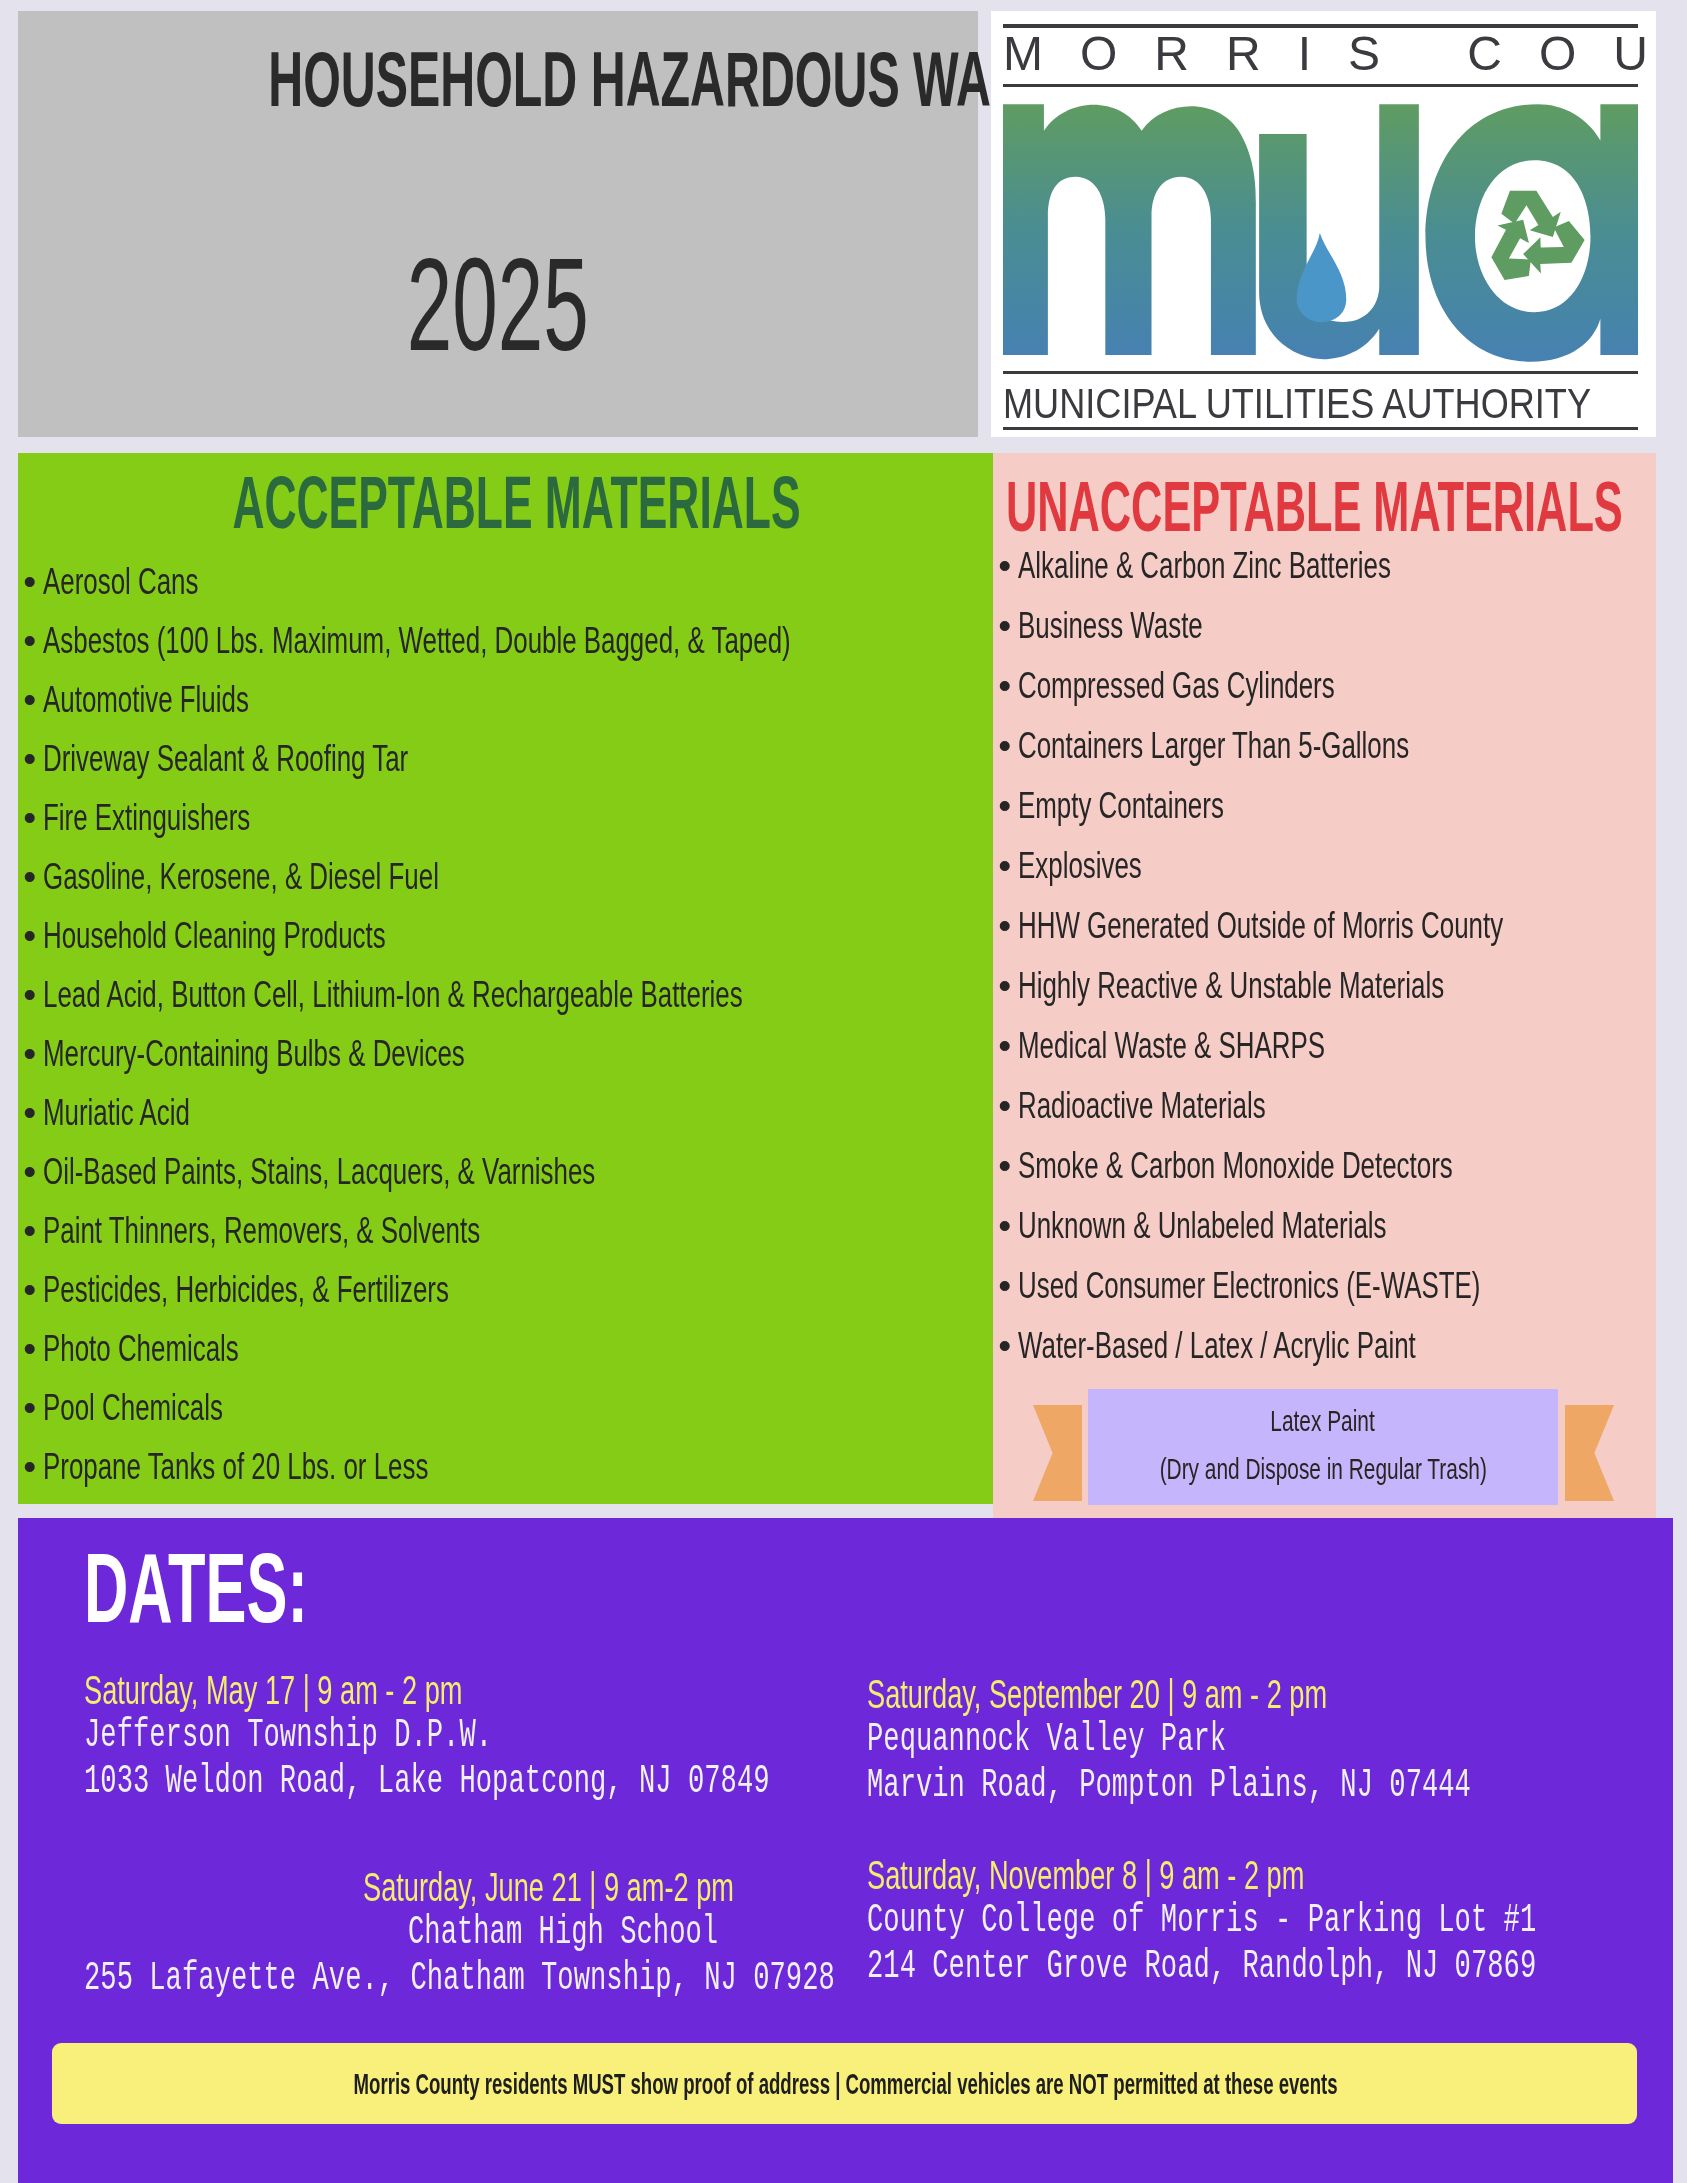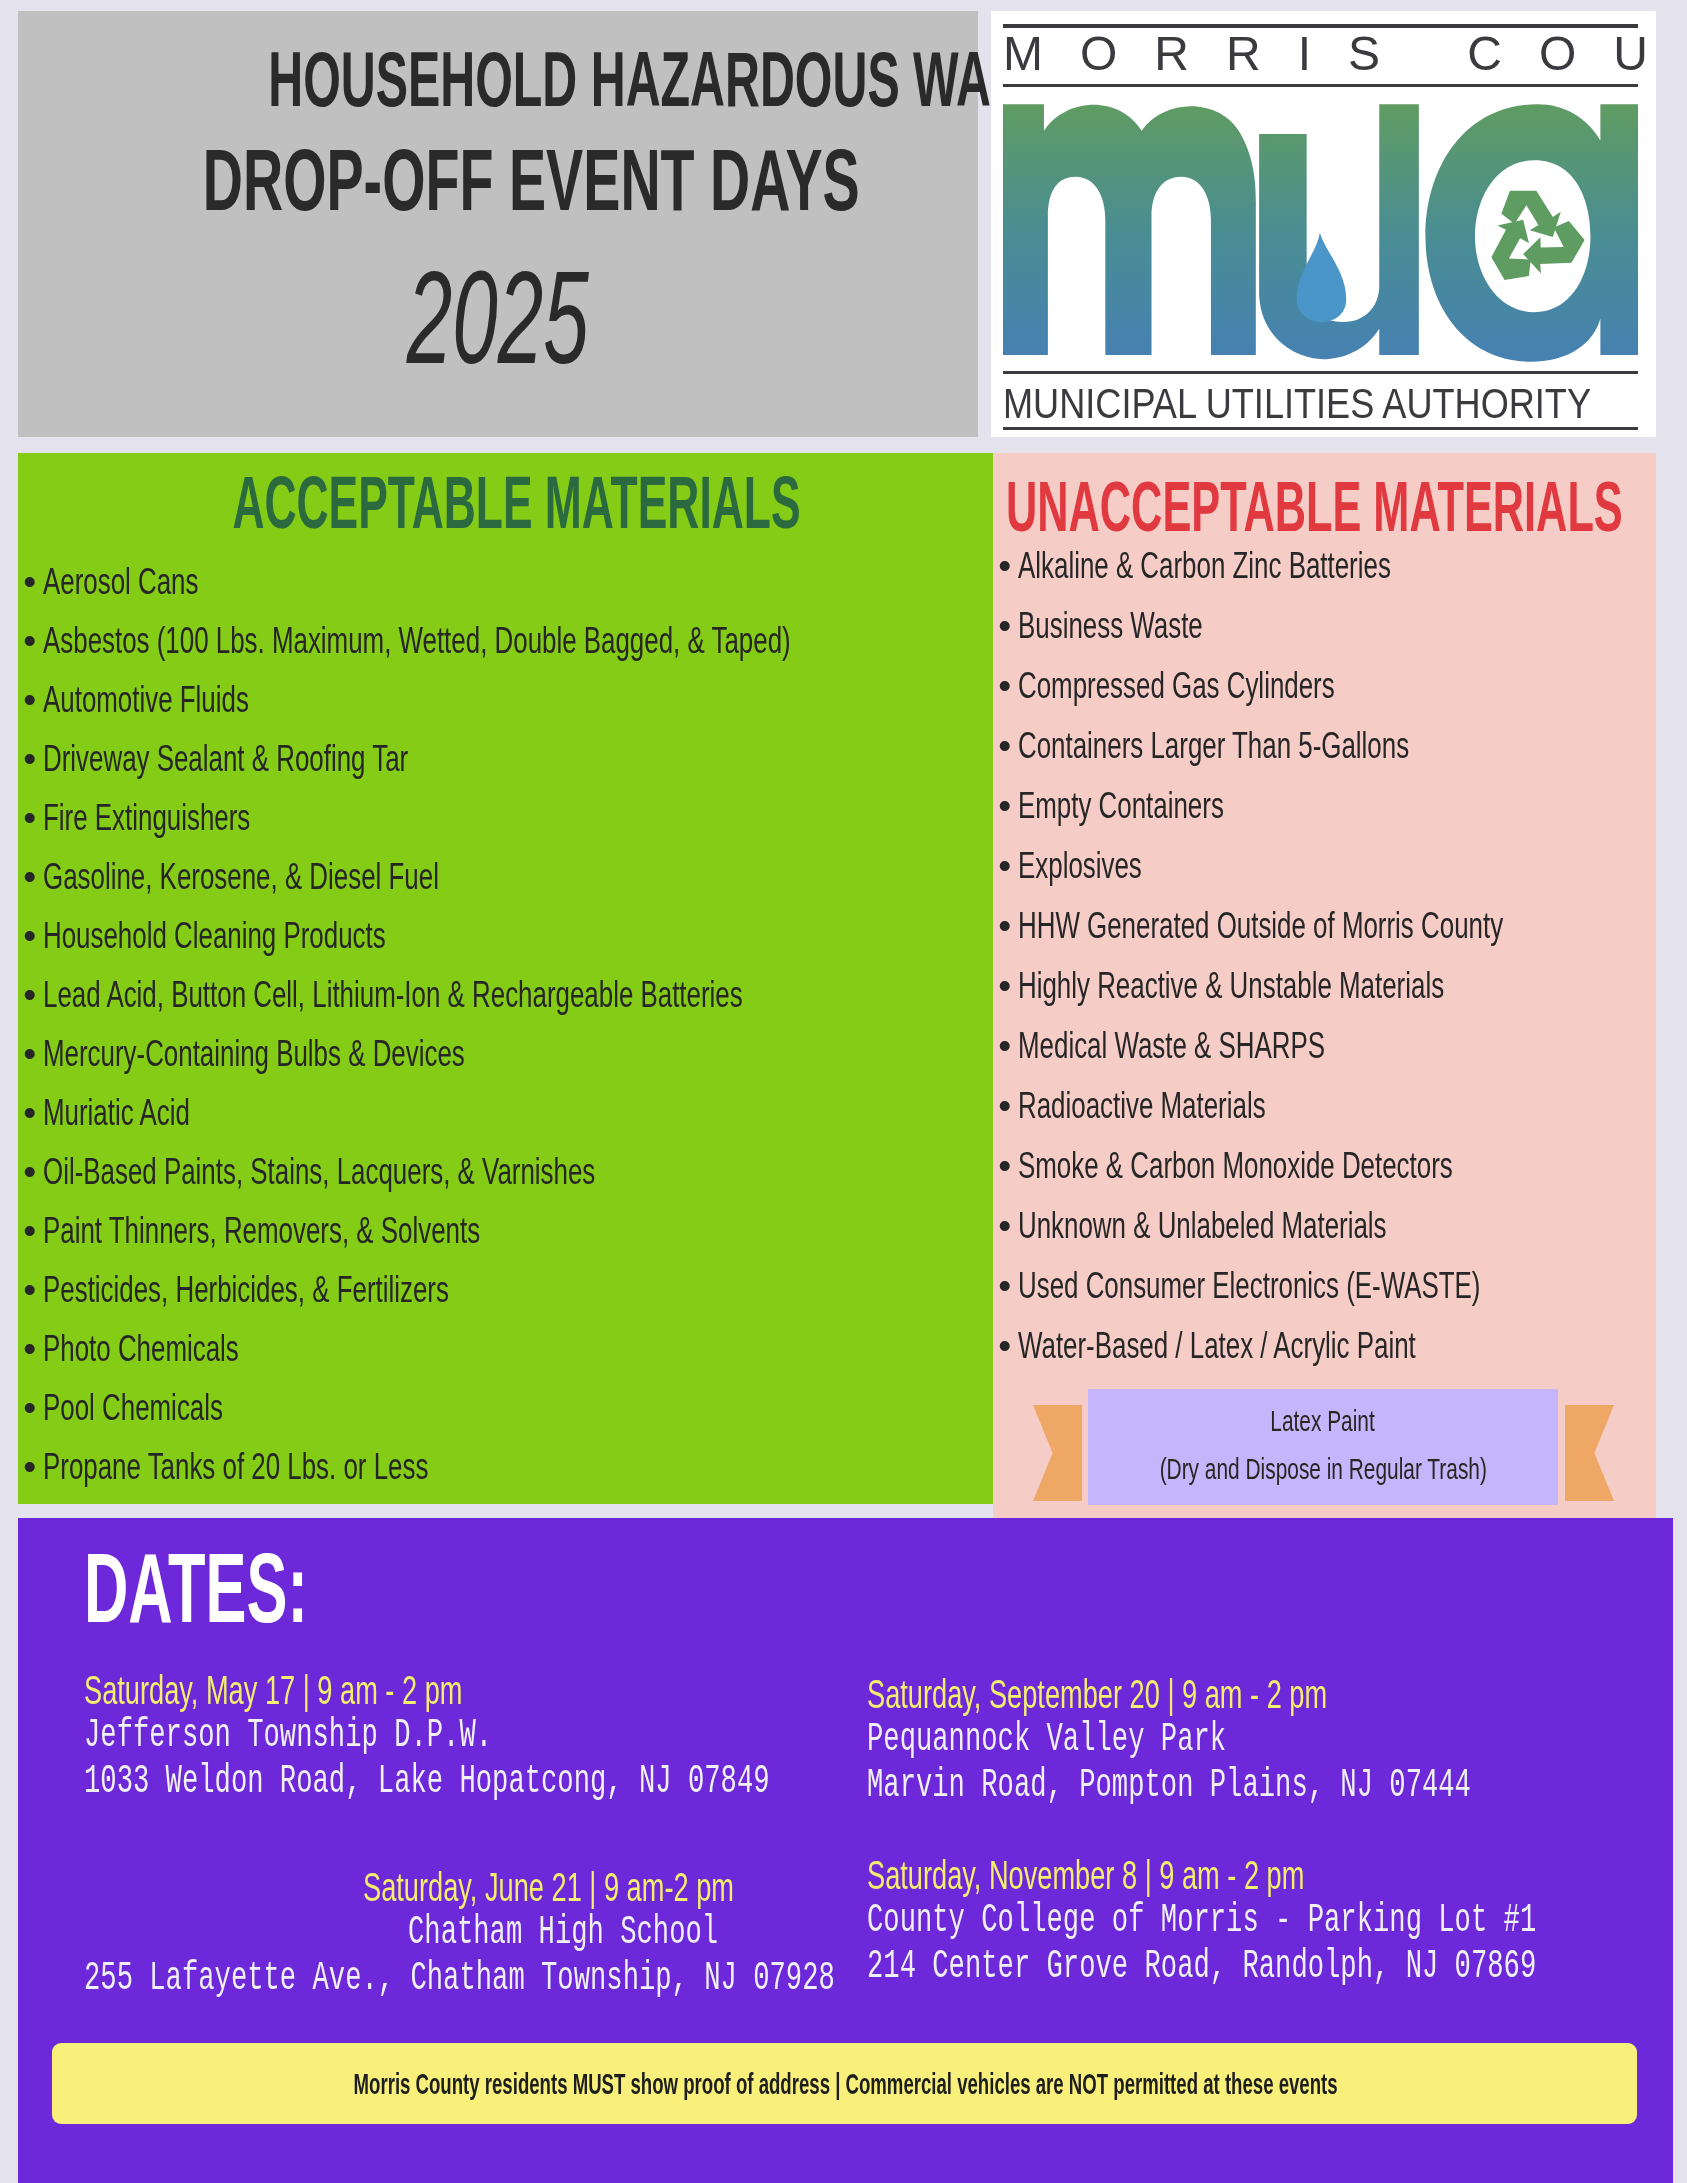--- a/index.html
+++ b/index.html
@@ -20,21 +20,21 @@
   .title-line {
     position: absolute; left: 0; width: 100%; text-align: center;
     color: #2a2a2a; font-family: "Liberation Sans Narrow", "Liberation Sans", sans-serif;
     font-weight: bold; white-space: nowrap;
   }
   .title-line .cond { transform-origin: center center; }
   #title-1 { top: 23px; font-size: 78px; }
   #title-1 .cond { transform: scaleX(0.62); }
   #title-2 { top: 119px; font-size: 87px; }
   #title-2 .cond { transform: scaleX(0.64); }
-  #title-3 { top: 231px; font-size: 132px; font-weight: normal; font-style: italic; }
+  #title-3 { top: 218px; font-size: 132px; font-weight: normal; }
   #title-3 .cond { transform: scaleX(0.62); }
 
   
   #logo-panel {
     position: absolute; left: 991px; top: 11.2px; width: 665px; height: 426px;
     background: #ffffff;
   }
   .logo-rule { position: absolute; left: 12px; width: 635px; height: 3.3px; background: #3a3a3f; }
   #logo-county {
     position: absolute; left: 12px; top: 13.2px; width: 635px; height: 59px;
@@ -120,21 +120,20 @@
     background: #f8f07a; border-radius: 9px; text-align: center;
     color: #1e1e1e; font-size: 30px; font-weight: bold; line-height: 81px; white-space: nowrap;
   }
   #notice-bar .cond { transform: scaleX(0.62); transform-origin: center center; }
 </style>
 </head>
 <body>
 
 <div id="title-panel">
   <div id="title-1" class="title-line"><span class="cond">HOUSEHOLD HAZARDOUS WASTE</span></div>
-  <div id="title-2" class="title-line"><span class="cond">DROP-OFF EVENT DAYS</span></div>
   <div id="title-3" class="title-line"><span class="cond">2025</span></div>
 </div>
 
 <div id="logo-panel">
   <div class="logo-rule" style="top:13.2px"></div>
   <div id="logo-county">MORRIS COUNTY</div>
   <div class="logo-rule" style="top:73px"></div>
   <svg id="mua-mark" viewBox="0 0 962 405" xmlns="http://www.w3.org/2000/svg">
     <defs>
       <linearGradient id="muaGrad" x1="0" y1="0" x2="0" y2="1">

